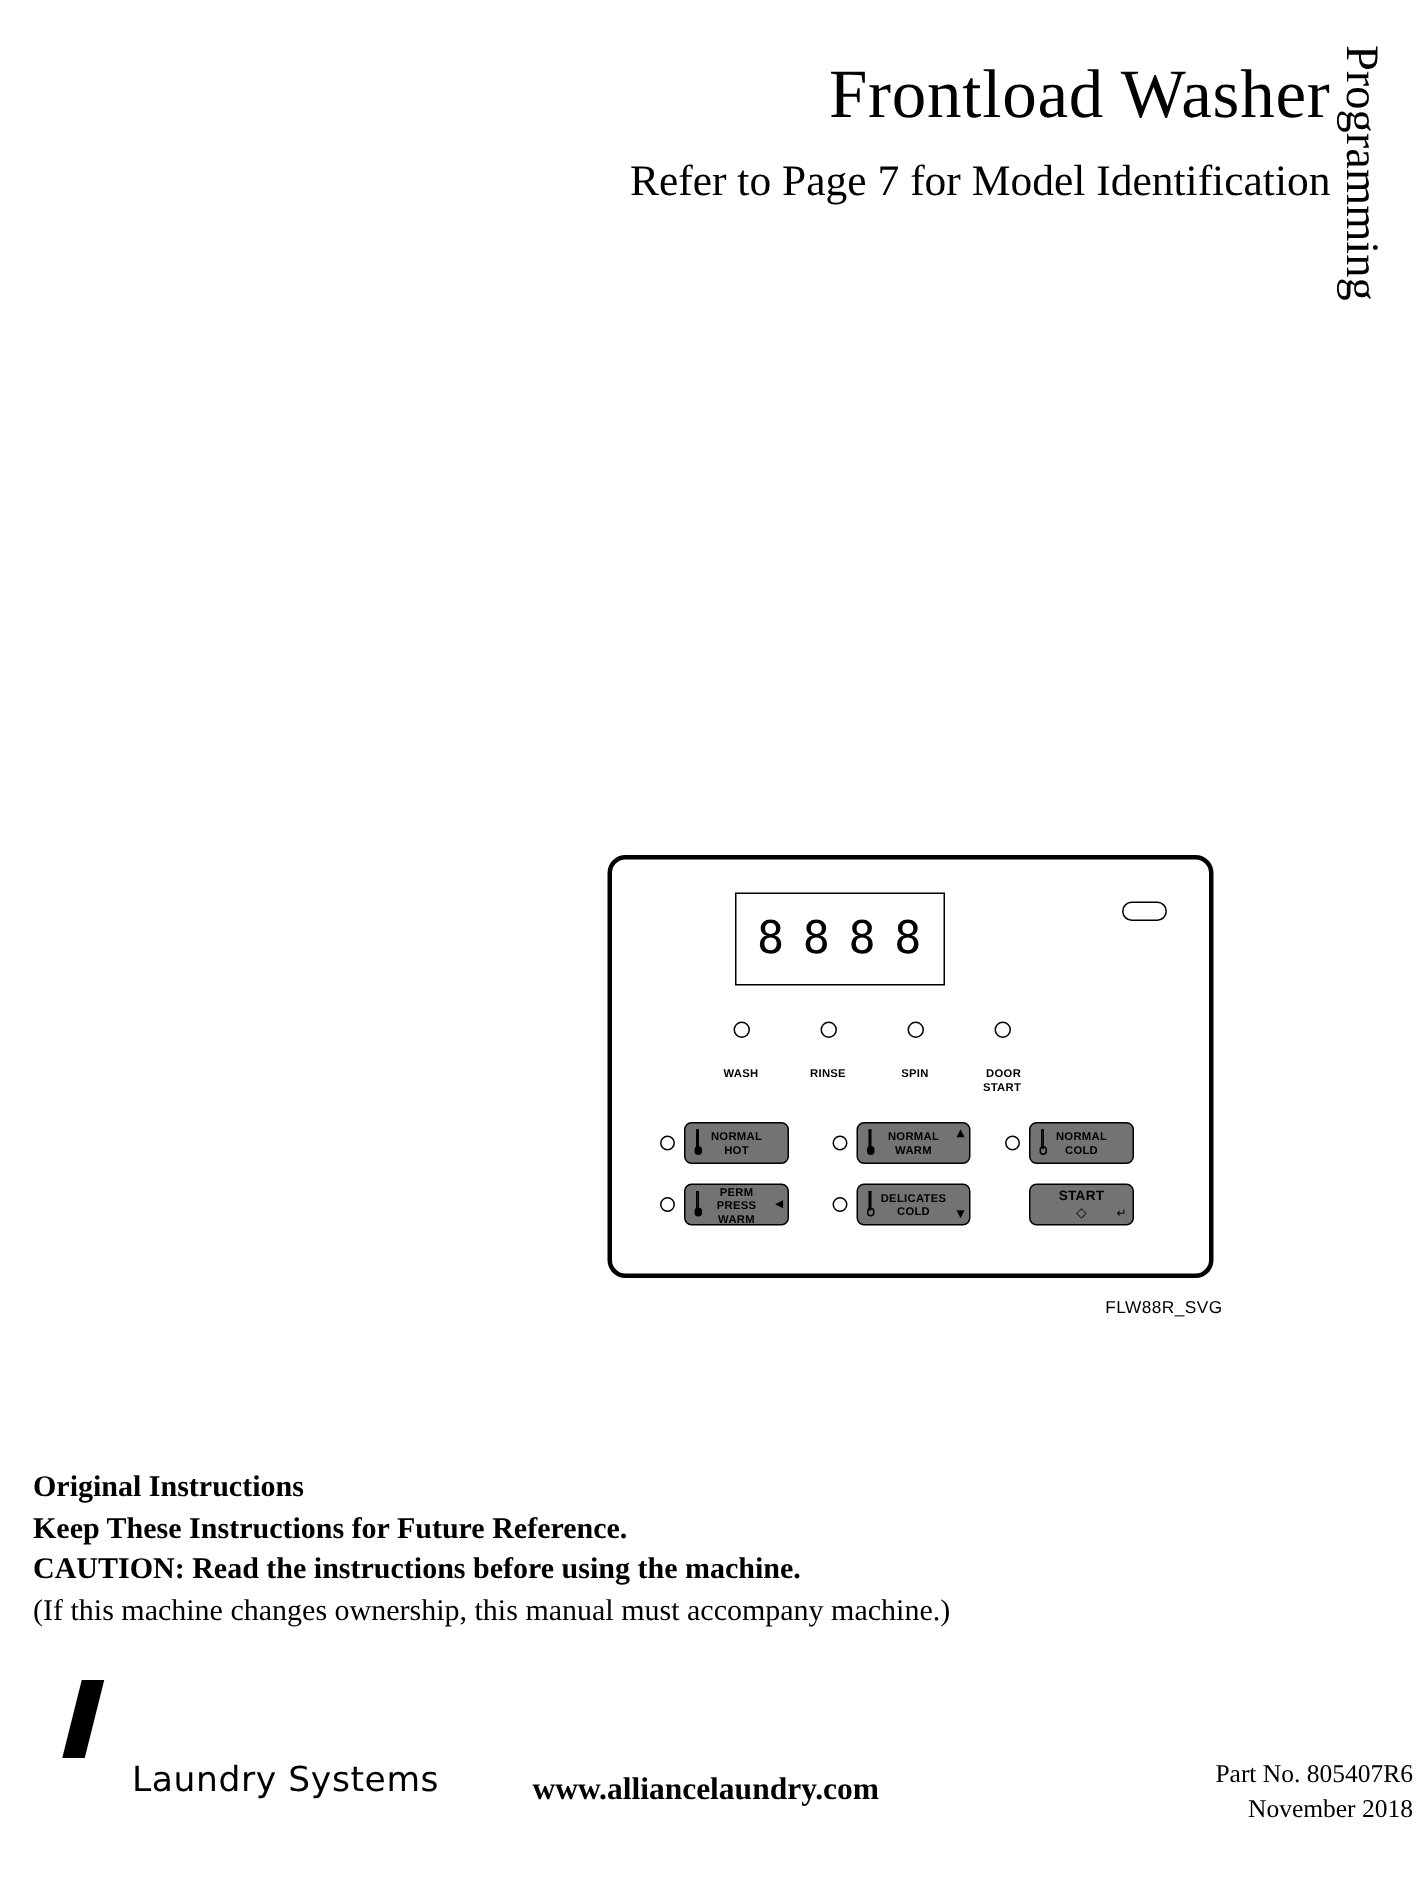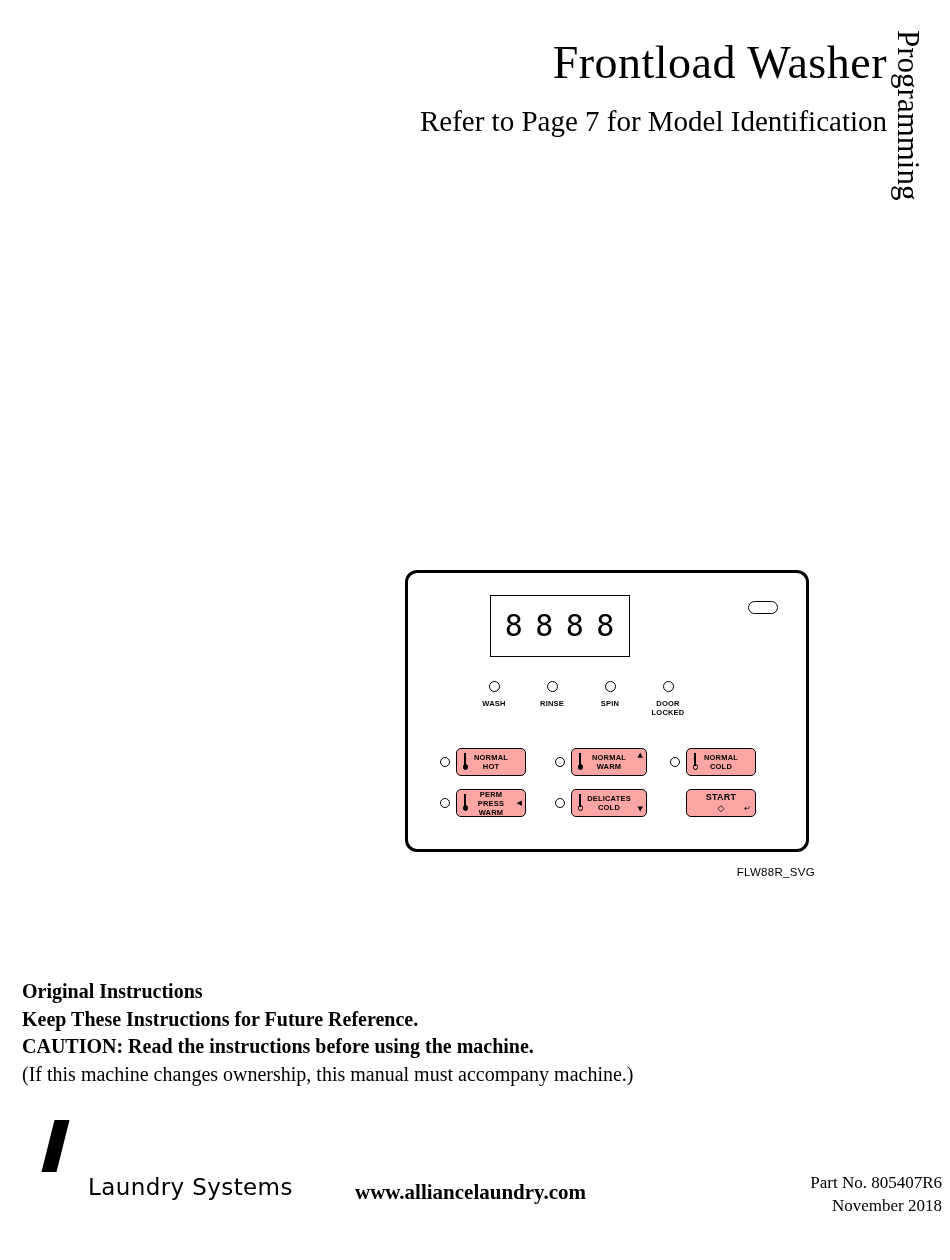--- a/index.html
+++ b/index.html
@@ -115,22 +115,22 @@
     width: 11px;
     height: 11px;
     border: 1.4px solid #000;
     border-radius: 50%;
     box-sizing: border-box;
   }
   .led-label {
     font-family: "Liberation Sans", sans-serif;
     font-size: 7.5px;
     font-weight: bold;
-    text-align: center;
-    margin-top: 8px;
+    text-align: right;
+    margin-top: 20px;
     line-height: 1.15;
     letter-spacing: 0.2px;
   }
   .plug {
     position: absolute;
     right: 28px;
     top: 28px;
     width: 30px;
     height: 13px;
     border: 1.5px solid #000;
@@ -166,21 +166,21 @@
   .key-btn {
     border: 1.6px solid #000;
     border-radius: 5px;
     box-sizing: border-box;
     width: 70px;
     height: 28px;
     display: flex;
     align-items: center;
     justify-content: center;
     position: relative;
-    background: #fca5a5;
+    background: #737373;
   }
   .key-btn.wide { width: 76px; }
   .key-text {
     font-family: "Liberation Sans", sans-serif;
     font-size: 7.5px;
     font-weight: bold;
     text-align: center;
     line-height: 1.2;
     letter-spacing: 0.2px;
   }
@@ -356,21 +356,21 @@
           <div class="led-dot"></div>
           <div class="led-label">RINSE</div>
         </div>
         <div class="led-item">
           <div class="led-dot"></div>
           <div class="led-label">SPIN</div>
         </div>
         <div class="led-item">
           <div class="led-dot"></div>
           <div class="led-label" style="white-space:pre-line">DOOR
-LOCKED</div>
+START</div>
         </div>
       </div>
 
       <div class="keys">
 
         <div class="key-row">
 
           <div class="key-cell">
             <div class="key-dot"></div>
             <div class="key-btn">

